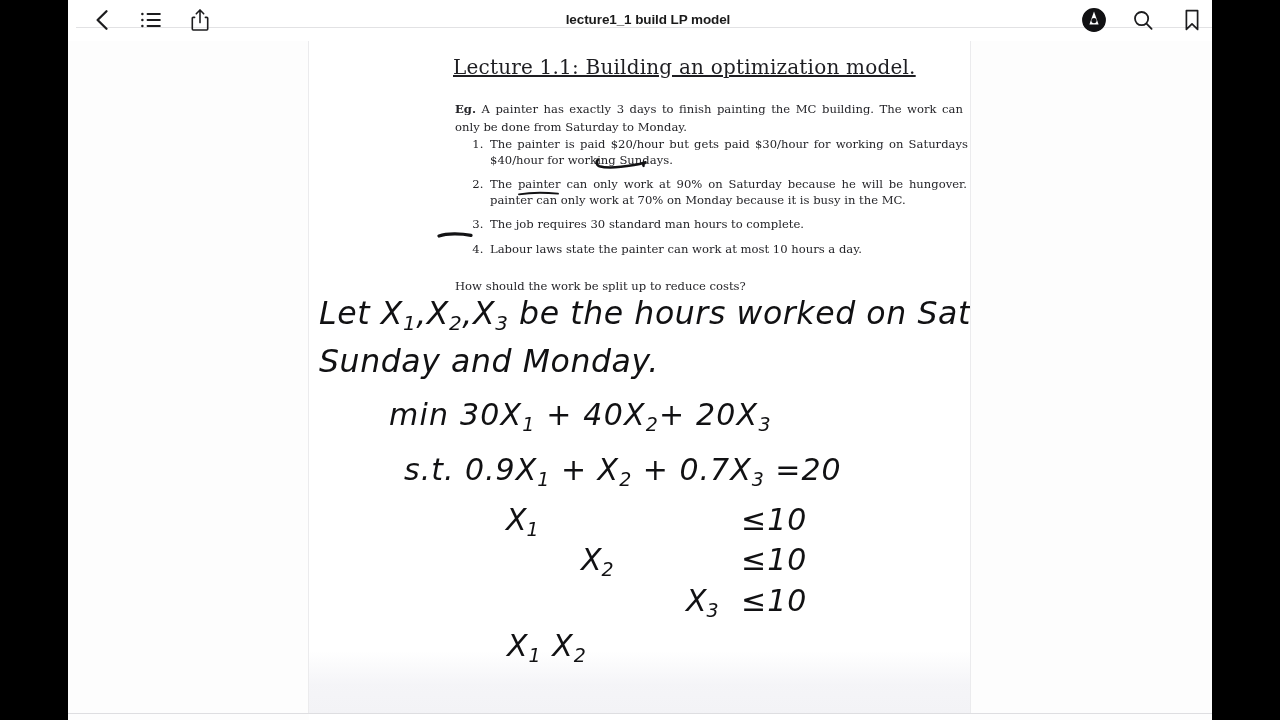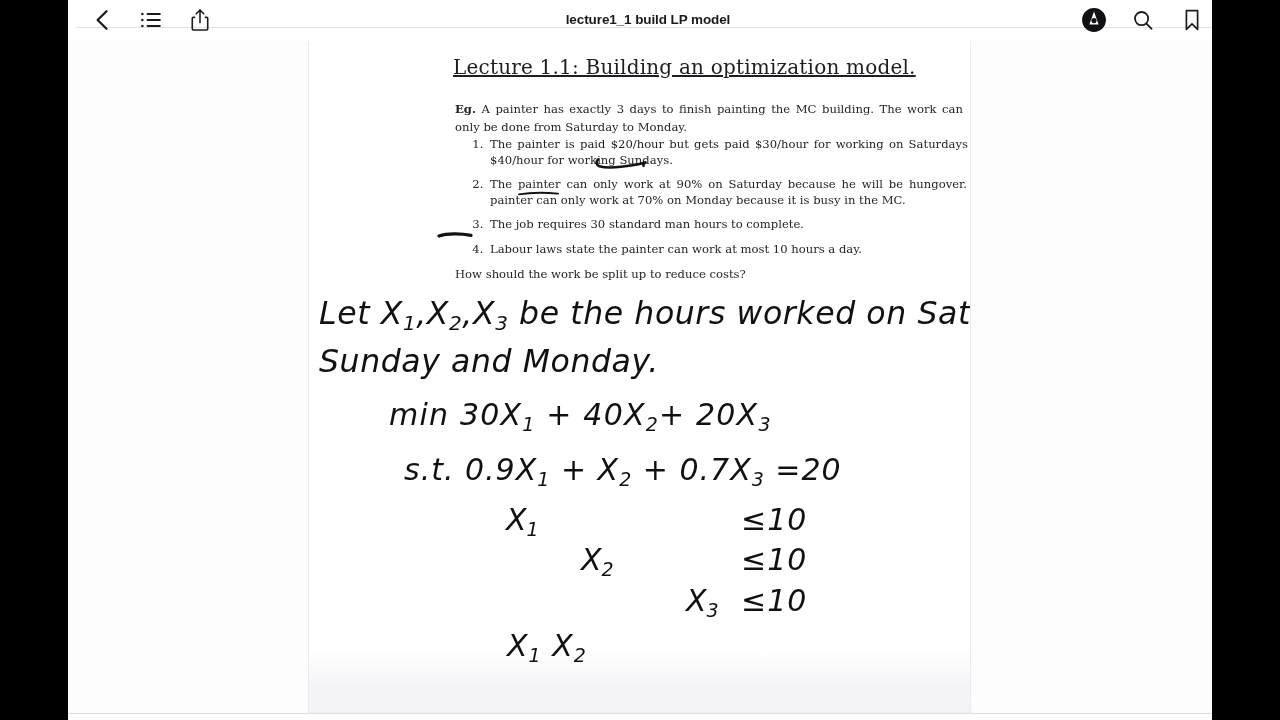--- a/index.html
+++ b/index.html
@@ -195,21 +195,21 @@
   ol#conditions li {
     margin-bottom: 9px;
     text-align: justify;
     padding-left: 3px;
   }
   ol#conditions li:last-child { margin-bottom: 8px; }
 
   #closing-q {
     position: absolute;
     left: 146px;
-    top: 226px;
+    top: 238px;
     width: 508px;
     font-size: 11.6px;
     line-height: 15.6px;
     color: #242428;
   }
 
   
   .ink-mark {
     position: absolute;
     z-index: 6;

